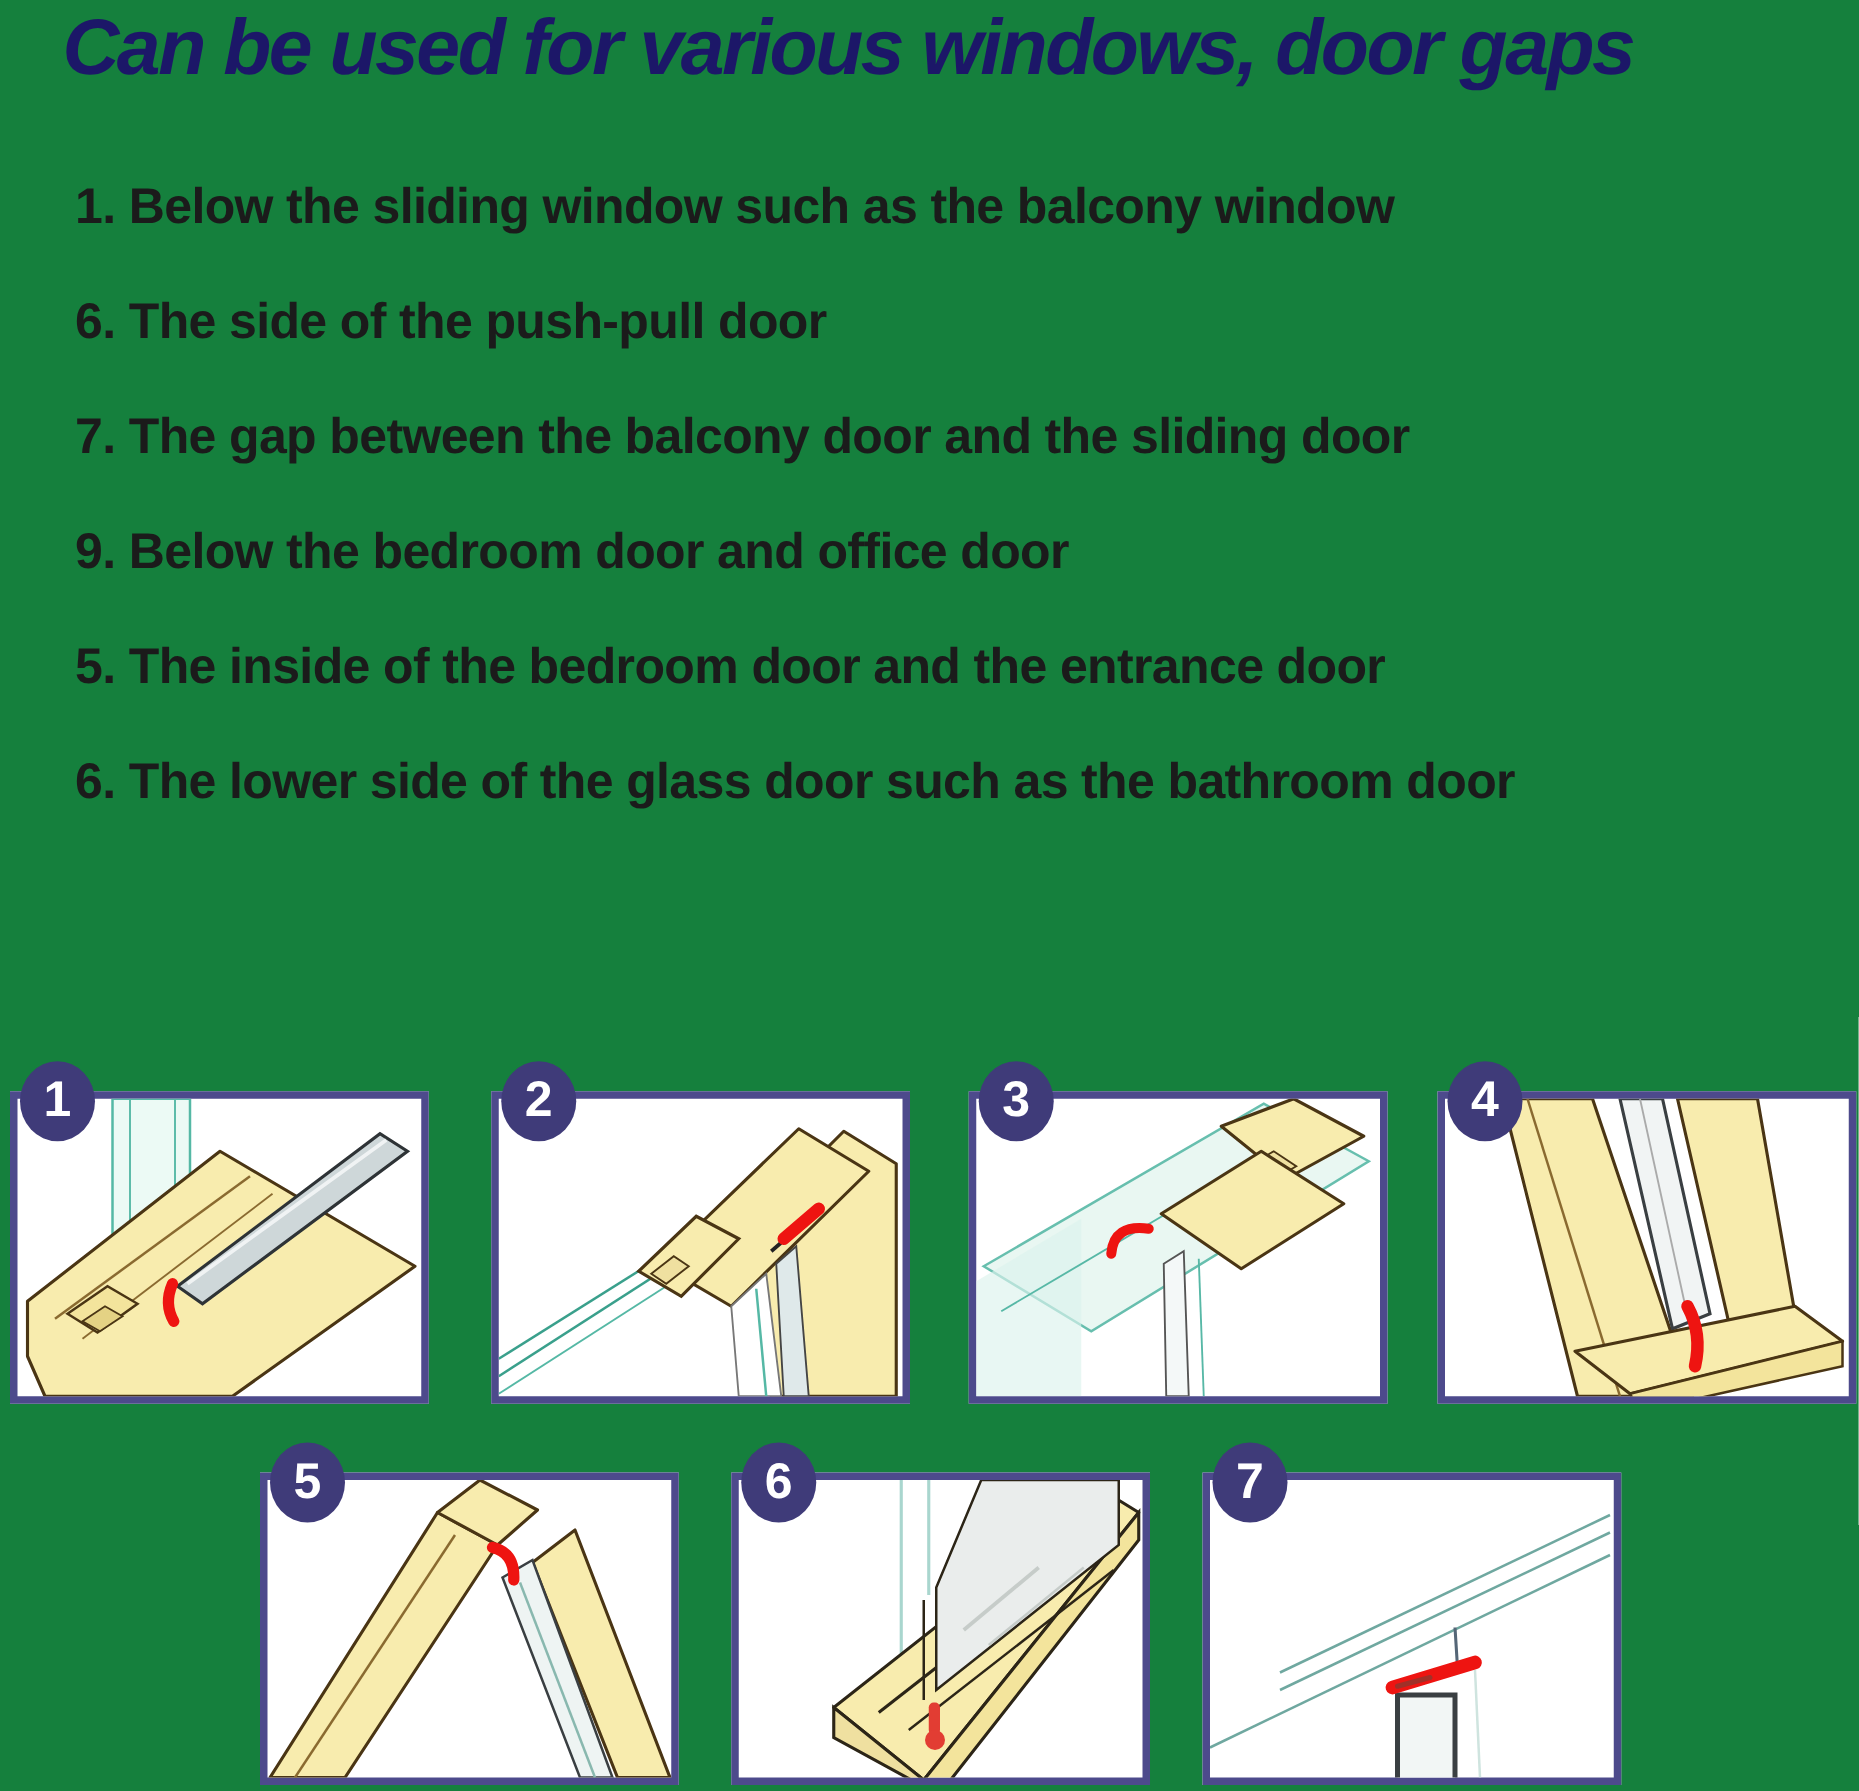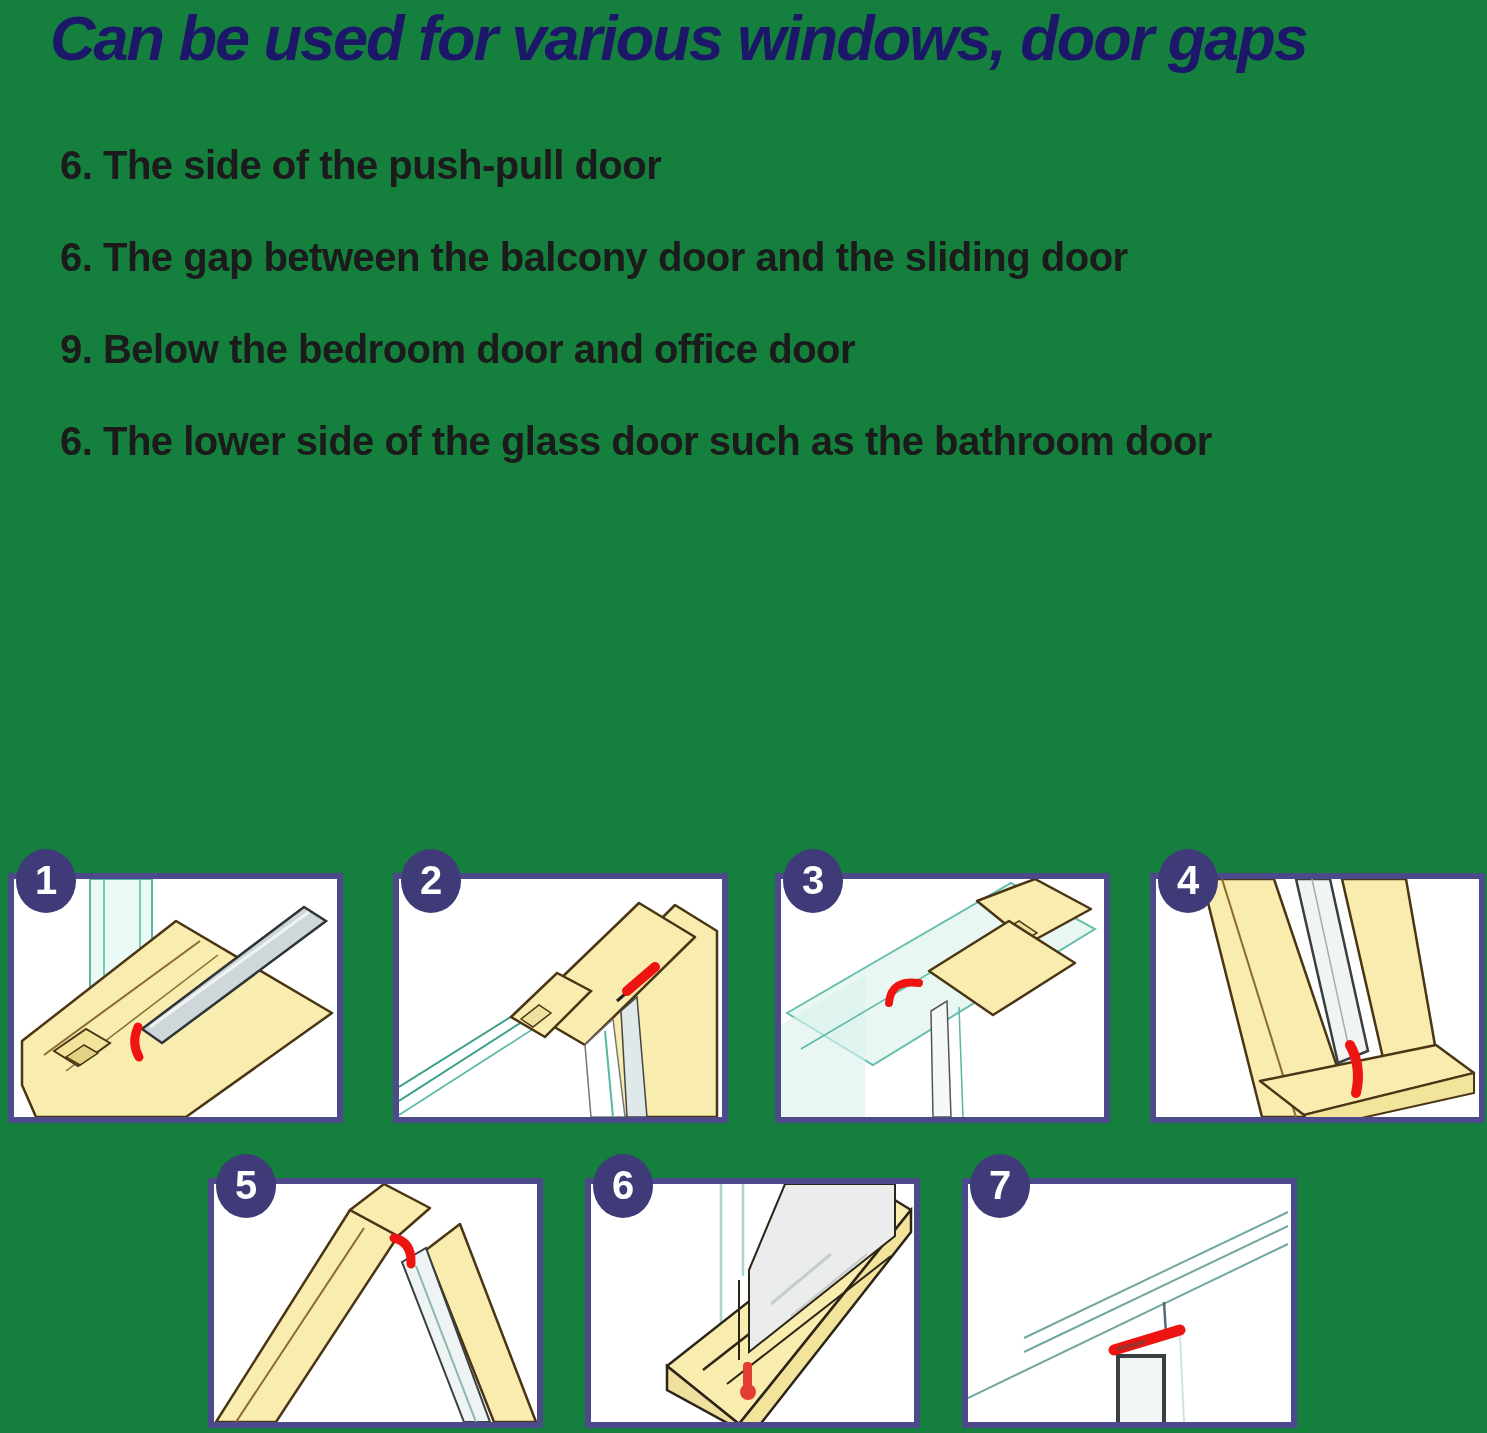--- a/index.html
+++ b/index.html
@@ -31,23 +31,25 @@
   .f7{left:962px;top:1178px;}
 </style>
 </head>
 <body>
 
 <div id="page">
 
   <div class="title">Can be used for various windows, door gaps</div>
 
   <ul class="uses-list">
+    <li>1. Below the sliding window such as the balcony window</li>
     <li>6. The side of the push-pull door</li>
-    <li>6. The gap between the balcony door and the sliding door</li>
+    <li>7. The gap between the balcony door and the sliding door</li>
     <li>9. Below the bedroom door and office door</li>
+    <li>5. The inside of the bedroom door and the entrance door</li>
     <li>6. The lower side of the glass door such as the bathroom door</li>
   </ul>
 
   <div class="fig f1">
     <div class="badge">1</div>
     <svg viewBox="0 0 323 238">
       <polygon points="76,0 138,0 138,96 76,128" fill="#ecfaf5" stroke="#55b8a5" stroke-width="2"></polygon>
       <line x1="90" y1="0" x2="90" y2="122" stroke="#55b8a5" stroke-width="1.5"></line>
       <line x1="126" y1="0" x2="126" y2="101" stroke="#55b8a5" stroke-width="1.5"></line>
       <polygon points="8,162 162,42 318,134 172,238 22,238 8,206" fill="#f8ecae" stroke="#4a3514" stroke-width="2.5" stroke-linejoin="round"></polygon>

